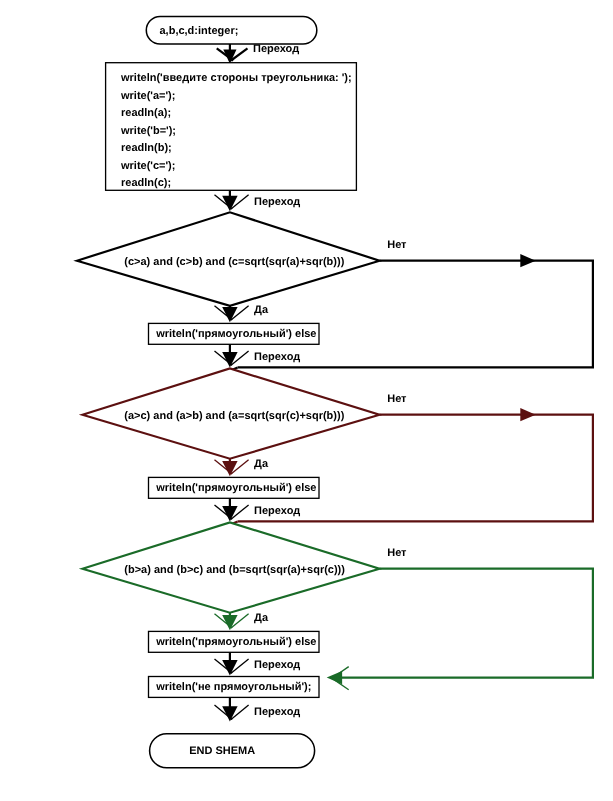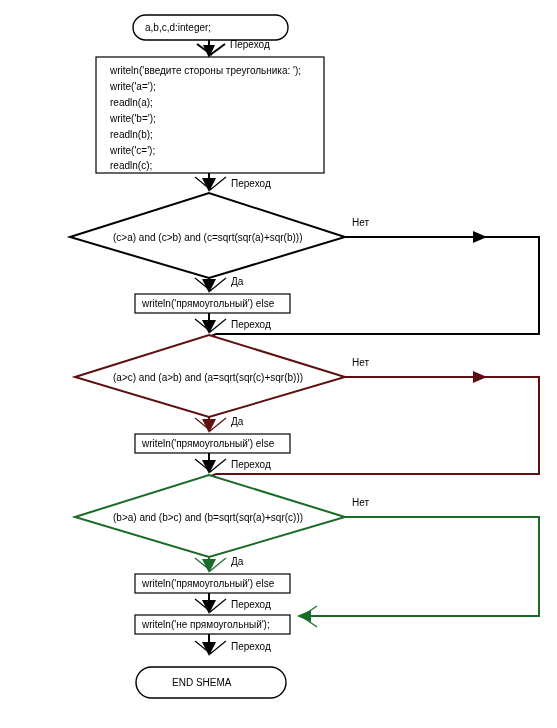--- a/index.html
+++ b/index.html
@@ -9,20 +9,21 @@
   }
   body {
     font-family: "Liberation Sans", sans-serif;
   }
   #canvas {
     position: relative;
     width: 557px;
     height: 728px;
     background: #ffffff;
     overflow: hidden;
+    font-weight: bold;
   }
   #flow-svg {
     position: absolute;
     top: 0;
     left: 0;
     width: 557px;
     height: 728px;
   }
   .node-text {
     font-family: "Liberation Sans", sans-serif;

